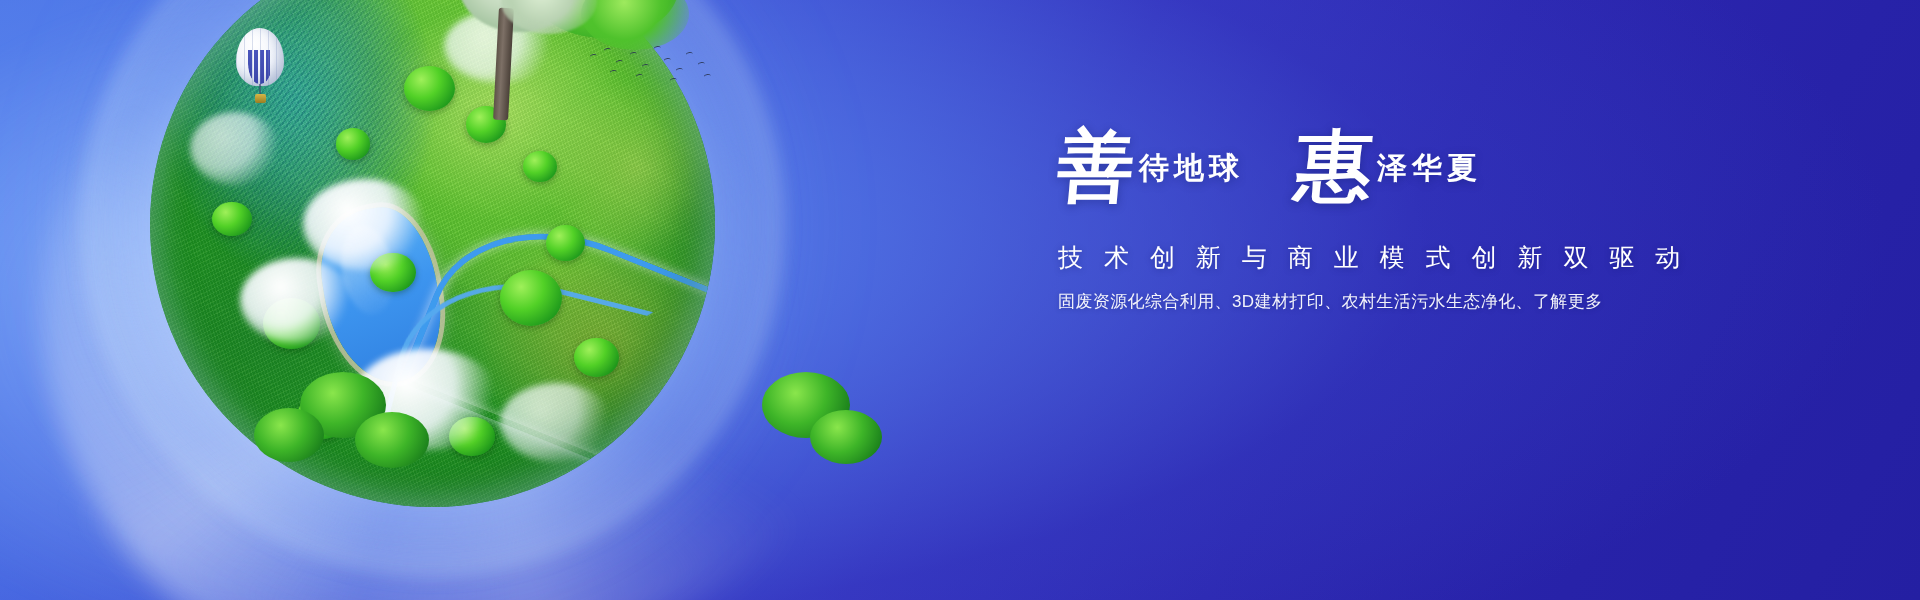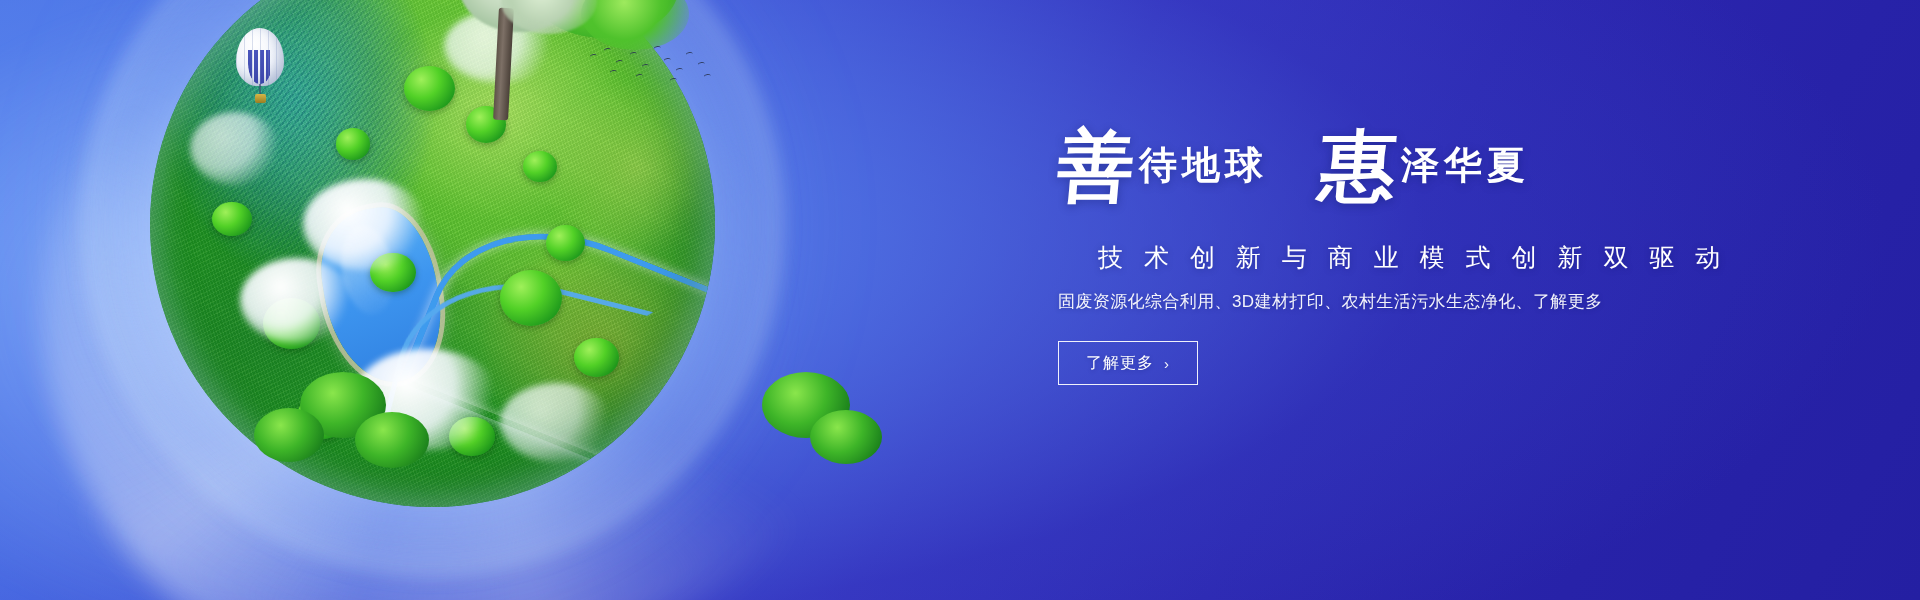--- a/index.html
+++ b/index.html
@@ -166,28 +166,28 @@
   
   .copy{position:absolute;left:1058px;top:128px;width:640px;color:#fff;}
   .headline{position:relative;height:92px;white-space:nowrap;}
   .headline .big{
     font-family:"Liberation Serif","DejaVu Serif",serif;
     font-size:76px;line-height:1;font-weight:700;letter-spacing:1px;
     text-shadow:0 2px 10px rgba(10,20,90,.38);
     transform:skewX(-5deg);display:inline-block;vertical-align:-18px;}
   .headline .small{
     font-family:"Liberation Serif","DejaVu Serif",serif;
-    font-size:38px;line-height:1;font-weight:700;letter-spacing:5px;
+    font-size:30px;line-height:1;font-weight:700;letter-spacing:5px;
     text-shadow:0 2px 8px rgba(10,20,90,.35);
     display:inline-block;vertical-align:-4px;margin-left:4px;}
   .headline .gap{display:inline-block;width:52px;}
 
   .subtitle{
     margin-top:22px;font-size:25px;line-height:1.2;letter-spacing:7px;
-    font-weight:400;color:#ffffff;text-shadow:0 1px 6px rgba(10,20,90,.35);white-space:nowrap;margin-left:40px;}
+    font-weight:400;color:#ffffff;text-shadow:0 1px 6px rgba(10,20,90,.35);white-space:nowrap;}
   .desc{
     margin-top:19px;font-size:17px;line-height:1.3;letter-spacing:.4px;
     color:rgba(255,255,255,.94);text-shadow:0 1px 5px rgba(10,20,90,.3);white-space:nowrap;}
 
   .cta{
     margin-top:28px;display:inline-flex;align-items:center;justify-content:center;gap:10px;
     width:140px;height:44px;box-sizing:border-box;
     border:1px solid rgba(255,255,255,.92);background:transparent;
     color:#fff;font-size:16px;letter-spacing:1px;cursor:pointer;
     font-family:"Liberation Sans","DejaVu Sans",sans-serif;
@@ -286,19 +286,15 @@
   <div class="copy">
 
     <div class="headline">
       <span class="big">善</span><span class="small">待地球</span><span class="gap"></span><span class="big">惠</span><span class="small">泽华夏</span>
     </div>
 
     <div class="subtitle">技 术 创 新 与 商 业 模 式 创 新 双 驱 动</div>
 
     <div class="desc">固废资源化综合利用、3D建材打印、农村生活污水生态净化、了解更多</div>
 
-    <button class="cta">
-      <span>了解更多</span>
-      <span class="chev">›</span>
-    </button>
 
   </div>
 </div>
 
 </body></html>

